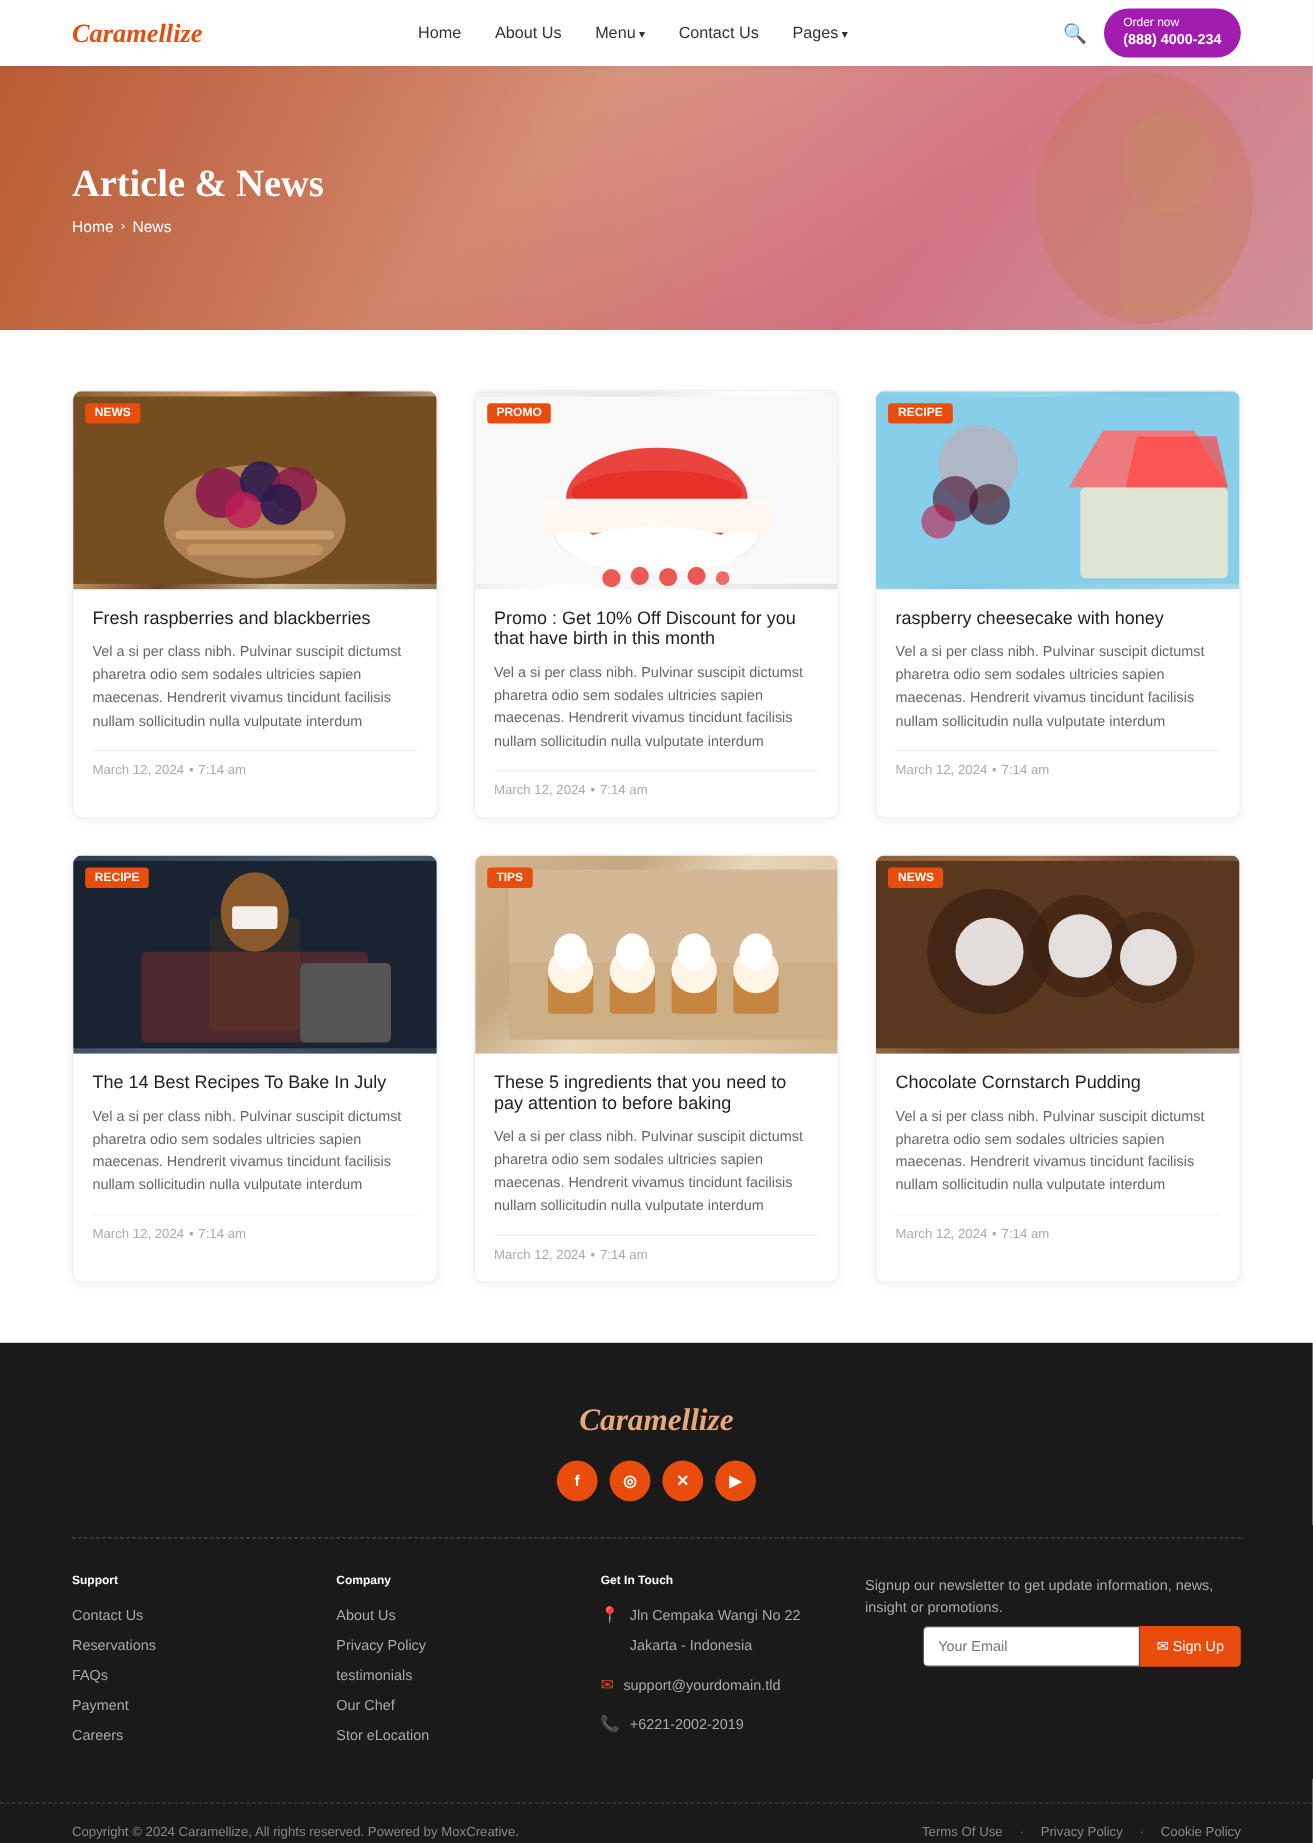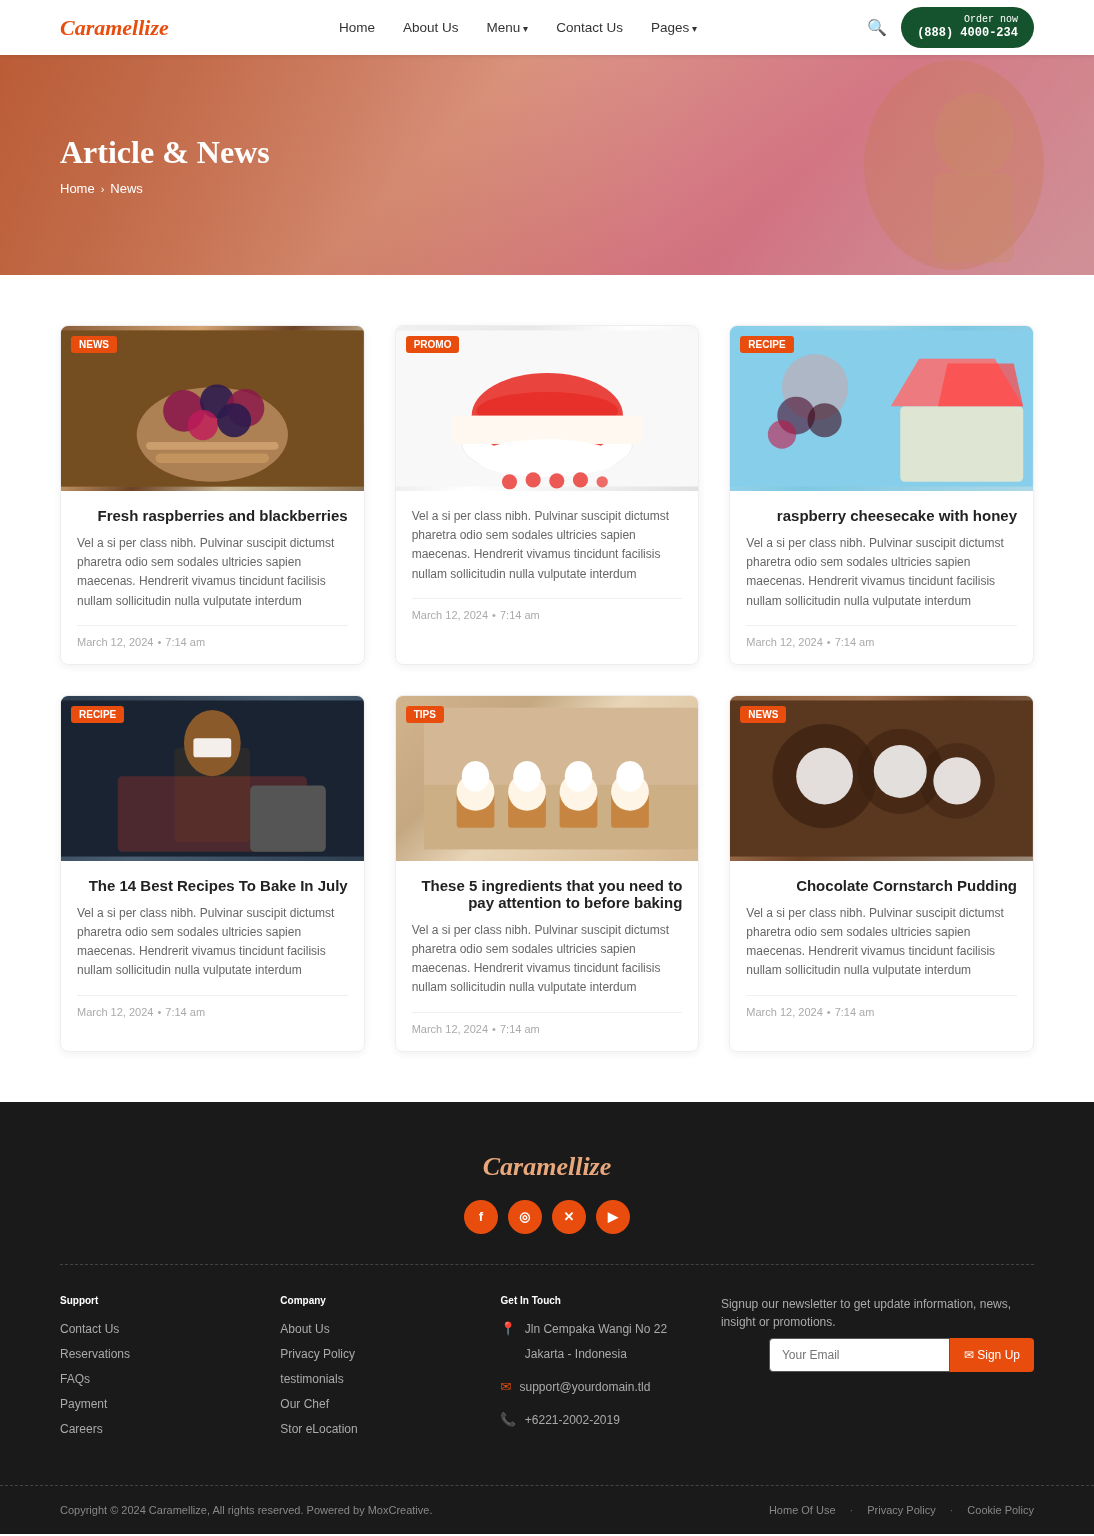--- a/index.html
+++ b/index.html
@@ -11,23 +11,23 @@
       padding: 0 60px; height: 55px; background: #fff;
       box-shadow: 0 1px 4px rgba(0,0,0,0.1); position: relative; z-index: 10;
     }
     .nav-logo { color: #e84d0e; font-size: 22px; font-style: italic; font-weight: bold; font-family: 'Georgia', serif; }
     .nav-links { display: flex; gap: 28px; align-items: center; }
     .nav-links a { text-decoration: none; color: #333; font-size: 13.5px; font-family: sans-serif; }
     .nav-links .has-arrow::after { content: ' ▾'; font-size: 10px; }
     .nav-right { display: flex; align-items: center; gap: 14px; }
     .nav-search { font-size: 16px; cursor: pointer; color: #555; }
     .nav-phone-btn {
-      background: #14532d; color: #fff; border-radius: 30px;
-      padding: 6px 16px; font-size: 12px; font-family: Liberation Mono, monospace;
-      display: flex; flex-direction: column; align-items: flex-end; line-height: 1.3;
+      background: #a21caf; color: #fff; border-radius: 30px;
+      padding: 6px 16px; font-size: 12px; font-family: Liberation Sans, sans-serif;
+      display: flex; flex-direction: column; align-items: flex-start; line-height: 1.3;
     }
     .nav-phone-btn .order-text { font-size: 10px; }
     .nav-phone-btn .phone-num { font-weight: bold; font-size: 12px; }
 
     
     .hero {
       position: relative; height: 220px; overflow: hidden;
       background: linear-gradient(135deg, #c97b5a 0%, #e8b49a 40%, #d4708a 70%, #c9a0b0 100%);
       display: flex; align-items: center;
     }
@@ -62,21 +62,21 @@
     .img-chef { background: linear-gradient(135deg, #2c3e50 0%, #3d4f61 30%, #4a5f72 50%, #2c3e50 100%); }
     .img-cupcakes { background: linear-gradient(135deg, #D2B48C 0%, #C4A882 30%, #E8D5B7 50%, #D2B48C 100%); padding-left: 28px; }
     .img-pudding { background: linear-gradient(135deg, #8B5E3C 0%, #A0714F 30%, #6B4226 50%, #9B8B7A 100%); }
 
     .card-badge {
       position: absolute; top: 10px; left: 10px;
       background: #e84d0e; color: #fff; font-size: 10px; font-weight: bold;
       font-family: sans-serif; padding: 3px 8px; border-radius: 3px; text-transform: uppercase;
     }
     .card-body { padding: 16px; }
-    .card-title { font-size: 15px; font-weight: bold; color: #222; margin-bottom: 10px; font-family: sans-serif; text-align: right; }
+    .card-title { font-size: 15px; font-weight: normal; color: #222; margin-bottom: 10px; font-family: sans-serif; }
     .card-desc { font-size: 12px; color: #666; line-height: 1.6; font-family: sans-serif; margin-bottom: 14px; }
     .card-date { font-size: 11px; color: #aaa; font-family: sans-serif; padding-top: 10px; border-top: 1px solid #f0f0f0; }
     .card-date .dot { margin: 0 4px; }
 
     
     footer { background: #1a1a1a; color: #ccc; padding: 50px 60px 0; }
     .footer-logo { text-align: center; color: #e8a87c; font-size: 26px; font-style: italic; font-weight: bold; font-family: 'Georgia', serif; margin-bottom: 18px; }
     .footer-socials { display: flex; justify-content: center; gap: 10px; margin-bottom: 30px; }
     .social-btn {
       width: 34px; height: 34px; border-radius: 50%; background: #e84d0e;
@@ -189,20 +189,21 @@
             <ellipse cx="160" cy="135" rx="75" ry="20" fill="#fff"></ellipse>
             <circle cx="120" cy="160" r="8" fill="#e8302a" opacity="0.8"></circle>
             <circle cx="145" cy="158" r="8" fill="#e8302a" opacity="0.8"></circle>
             <circle cx="170" cy="159" r="8" fill="#e8302a" opacity="0.8"></circle>
             <circle cx="195" cy="158" r="8" fill="#e8302a" opacity="0.8"></circle>
             <circle cx="218" cy="160" r="6" fill="#e8302a" opacity="0.7"></circle>
           </svg>
       <span class="card-badge">PROMO</span>
     </div>
     <div class="card-body">
+      <div class="card-title">Promo : Get 10% Off Discount for you that have birth in this month</div>
       <div class="card-desc">Vel a si per class nibh. Pulvinar suscipit dictumst pharetra odio sem sodales ultricies sapien maecenas. Hendrerit vivamus tincidunt facilisis nullam sollicitudin nulla vulputate interdum</div>
       <div class="card-date">
         March 12, 2024<span class="dot">•</span>7:14 am
       </div>
     </div>
   </div>
       <div class="article-card">
     <div class="card-img-wrap img-raspberry">
       <svg width="100%" height="165" viewBox="0 0 320 165">
             <rect width="320" height="165" fill="#87CEEB"></rect>
@@ -353,20 +354,20 @@
       <div class="newsletter-form">
         <input type="email" class="newsletter-input" placeholder="Your Email" style="">
         <button class="newsletter-btn">✉ Sign Up</button>
       </div>
     </div>
   </div>
   <div class="footer-bottom-divider" style="border:none;border-top:1px dashed #444;margin:0 -60px;"></div>
   <div class="footer-bottom">
     <span class="footer-copyright">Copyright © 2024 Caramellize, All rights reserved. Powered by MoxCreative.</span>
     <div class="footer-legal">
-      <a>Home Of Use</a>
+      <a>Terms Of Use</a>
       <span class="sep">·</span>
       <a>Privacy Policy</a>
       <span class="sep">·</span>
       <a>Cookie Policy</a>
     </div>
   </div>
 </footer>
 
 </body></html>

